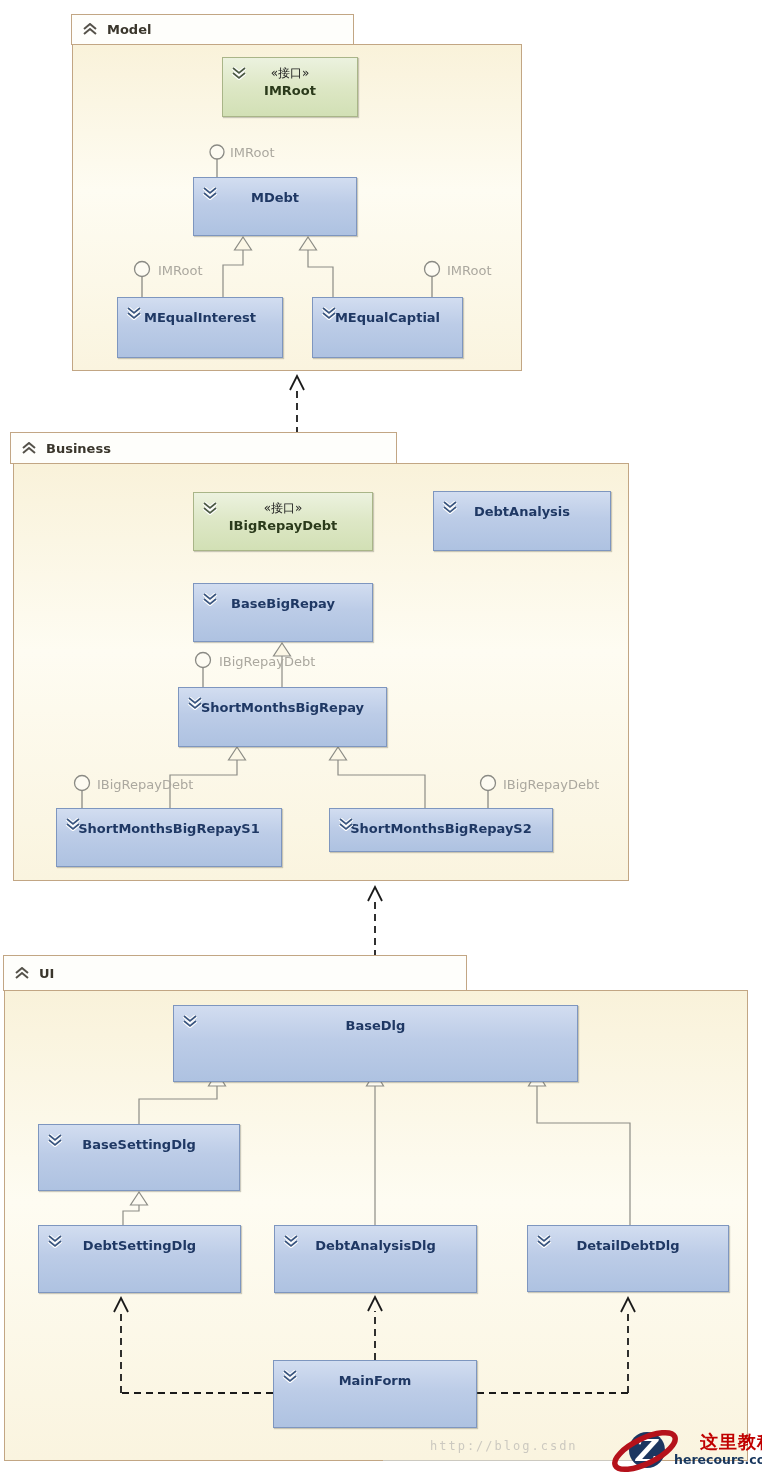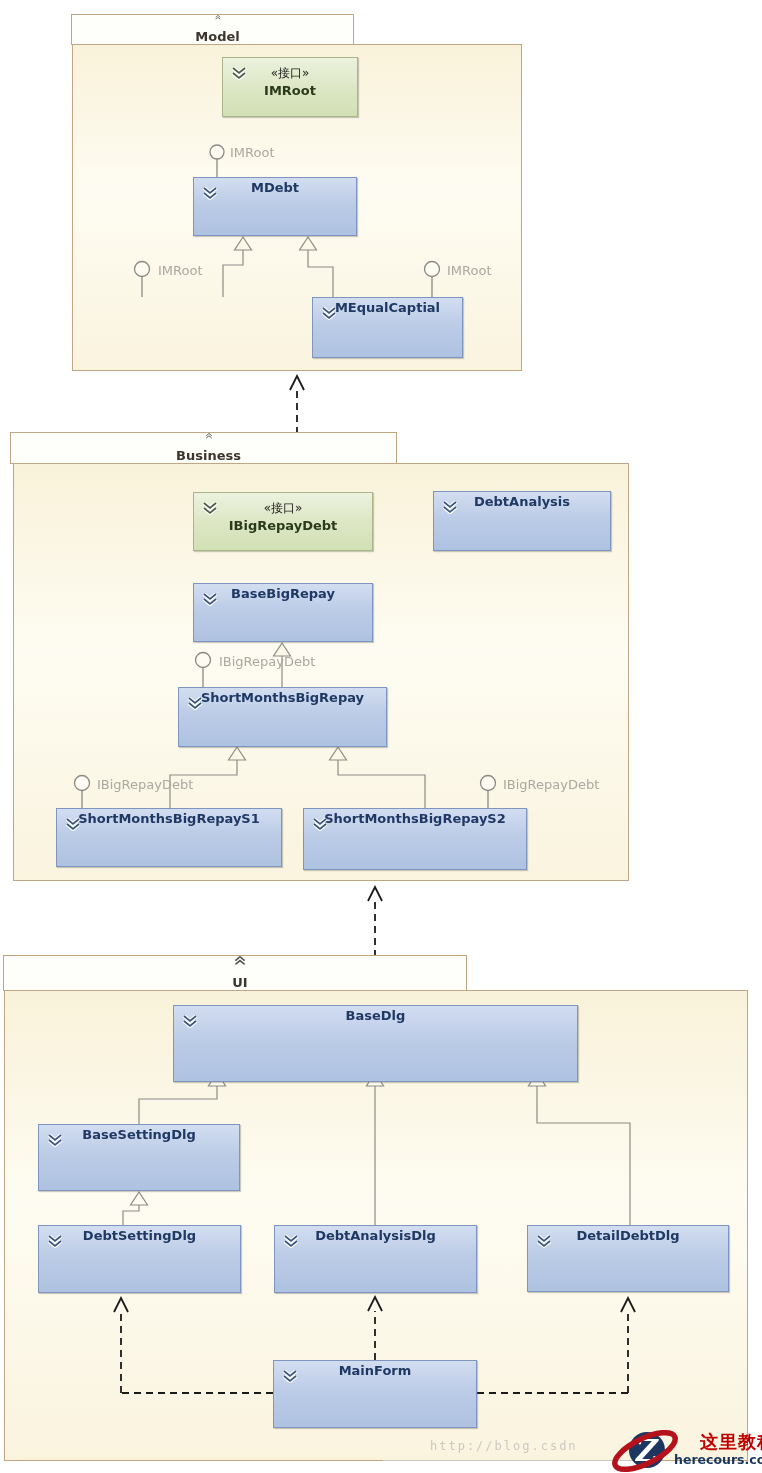--- a/index.html
+++ b/index.html
@@ -5,37 +5,37 @@
   html,body{margin:0;padding:0;background:#fff;}
   #canvas{
     position:relative;width:762px;height:1473px;background:#ffffff;overflow:hidden;
     font-family:"DejaVu Sans","Liberation Sans",sans-serif;
   }
   
   .pkg-tab{
     position:absolute;box-sizing:border-box;z-index:2;
     background:#fefefb;border:1px solid #c2a684;
     display:flex;align-items:center;padding-left:10px;gap:9px;
-    font-size:13px;font-weight:bold;color:#3a362c;flex-direction:column;
+    font-size:13px;font-weight:bold;color:#3a362c;
   }
   .pkg-body{
     position:absolute;box-sizing:border-box;z-index:1;
     border:1px solid #c2a684;
     background:linear-gradient(180deg,#f9f2da 0%,#fefcf2 45%,#faf4df 100%);
   }
   
   .uml-box{
     position:absolute;box-sizing:border-box;z-index:4;
     border:1px solid #7e96bf;
     background:linear-gradient(180deg,#d2ddf0 0%,#bccce7 45%,#aec2e1 100%);
     box-shadow:1px 1px 1px rgba(110,110,95,.35);
     text-align:center;
   }
   .uml-box .box-name{
-    margin-top:1px;font-size:13px;font-weight:bold;color:#1f3864;
+    margin-top:11px;font-size:13px;font-weight:bold;color:#1f3864;
     line-height:17px;white-space:nowrap;
   }
   .uml-box.green{
     border:1px solid #a9b588;
     background:linear-gradient(180deg,#ecf2df 0%,#dde7c5 50%,#d2e0b5 100%);
   }
   .uml-box.green .box-stereo{
     margin-top:6px;font-size:12px;font-weight:normal;color:#1a1a1a;line-height:18px;
   }
   .uml-box.green .box-name{margin-top:0;color:#2b3a1b;}
@@ -183,20 +183,29 @@
   <div class="uml-box" style="left:193px;top:177px;width:164px;height:59px">
     <svg class="chev" width="16" height="13" viewBox="0 0 16 13">
       <polyline points="2,1 8,6 14,1" fill="none" stroke="#ffffff" stroke-width="4"></polyline>
         <polyline points="2,6 8,11 14,6" fill="none" stroke="#ffffff" stroke-width="4"></polyline>
       <polyline points="2,1 8,6 14,1" fill="none" stroke="#39557f" stroke-width="1.7"></polyline>
         <polyline points="2,6 8,11 14,6" fill="none" stroke="#39557f" stroke-width="1.7"></polyline>
     </svg>
     <div class="box-name">MDebt</div>
   </div>
 
+  <div class="uml-box" style="left:117px;top:297px;width:166px;height:61px">
+    <svg class="chev" width="16" height="13" viewBox="0 0 16 13">
+      <polyline points="2,1 8,6 14,1" fill="none" stroke="#ffffff" stroke-width="4"></polyline>
+        <polyline points="2,6 8,11 14,6" fill="none" stroke="#ffffff" stroke-width="4"></polyline>
+      <polyline points="2,1 8,6 14,1" fill="none" stroke="#39557f" stroke-width="1.7"></polyline>
+        <polyline points="2,6 8,11 14,6" fill="none" stroke="#39557f" stroke-width="1.7"></polyline>
+    </svg>
+    <div class="box-name">MEqualInterest</div>
+  </div>
 
   <div class="uml-box" style="left:312px;top:297px;width:151px;height:61px">
     <svg class="chev" width="16" height="13" viewBox="0 0 16 13">
       <polyline points="2,1 8,6 14,1" fill="none" stroke="#ffffff" stroke-width="4"></polyline>
         <polyline points="2,6 8,11 14,6" fill="none" stroke="#ffffff" stroke-width="4"></polyline>
       <polyline points="2,1 8,6 14,1" fill="none" stroke="#39557f" stroke-width="1.7"></polyline>
         <polyline points="2,6 8,11 14,6" fill="none" stroke="#39557f" stroke-width="1.7"></polyline>
     </svg>
     <div class="box-name">MEqualCaptial</div>
   </div>
@@ -249,21 +258,21 @@
   <div class="uml-box" style="left:56px;top:808px;width:226px;height:59px">
     <svg class="chev" width="16" height="13" viewBox="0 0 16 13">
       <polyline points="2,1 8,6 14,1" fill="none" stroke="#ffffff" stroke-width="4"></polyline>
         <polyline points="2,6 8,11 14,6" fill="none" stroke="#ffffff" stroke-width="4"></polyline>
       <polyline points="2,1 8,6 14,1" fill="none" stroke="#39557f" stroke-width="1.7"></polyline>
         <polyline points="2,6 8,11 14,6" fill="none" stroke="#39557f" stroke-width="1.7"></polyline>
     </svg>
     <div class="box-name">ShortMonthsBigRepayS1</div>
   </div>
 
-  <div class="uml-box" style="left:303px;top:808px;width:224px;height:62px">
+  <div class="uml-box" style="left:329px;top:808px;width:224px;height:44px">
     <svg class="chev" width="16" height="13" viewBox="0 0 16 13">
       <polyline points="2,1 8,6 14,1" fill="none" stroke="#ffffff" stroke-width="4"></polyline>
         <polyline points="2,6 8,11 14,6" fill="none" stroke="#ffffff" stroke-width="4"></polyline>
       <polyline points="2,1 8,6 14,1" fill="none" stroke="#39557f" stroke-width="1.7"></polyline>
         <polyline points="2,6 8,11 14,6" fill="none" stroke="#39557f" stroke-width="1.7"></polyline>
     </svg>
     <div class="box-name">ShortMonthsBigRepayS2</div>
   </div>
 
   <div class="lollipop-label" style="left:219px;top:654px">IBigRepayDebt</div>

